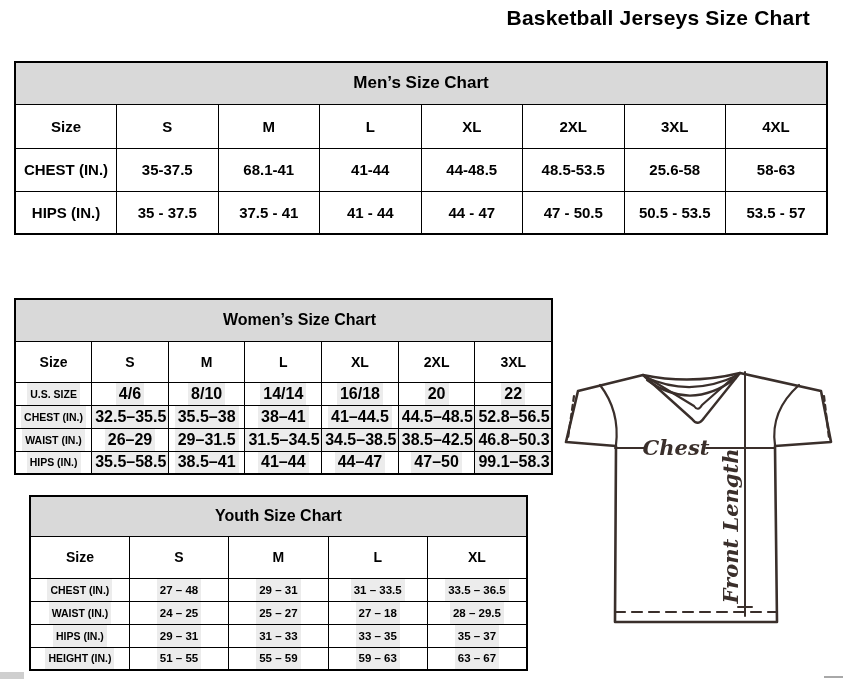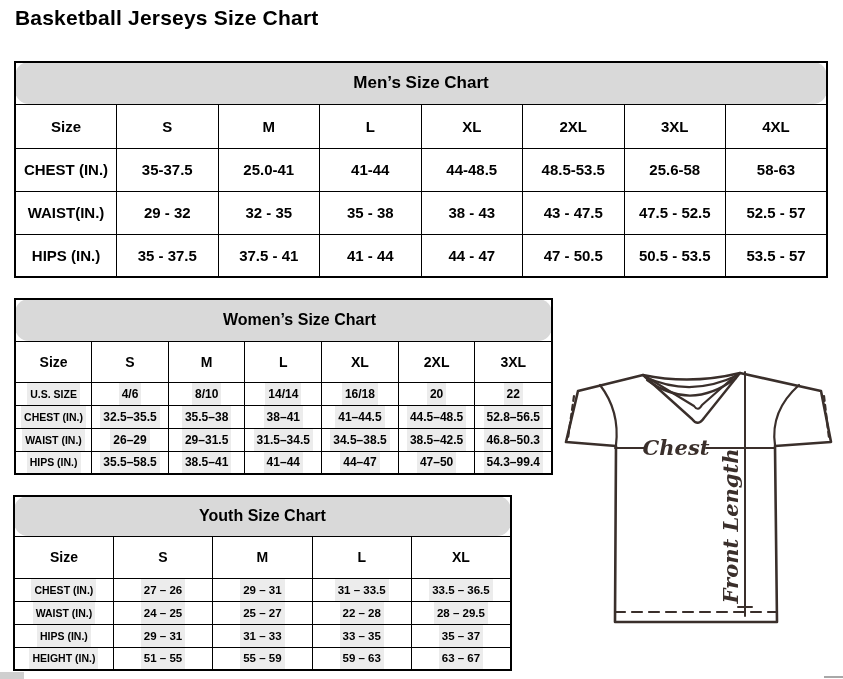--- a/index.html
+++ b/index.html
@@ -2,51 +2,51 @@
 <html style="--header_bg: #d9d9d9; --highlight: #ececec; --jersey_stroke: #3a2f2b; --border: #000000;"><head>
 <meta charset="utf-8">
 <style>
   * { margin:0; padding:0; box-sizing:border-box; }
   html,body { width:843px; height:679px; }
   body {
     position:relative; background:#ffffff; overflow:hidden;
     font-family:"Liberation Sans", sans-serif; color:#000;
   }
   .page-title {
-    position:absolute; top:6px; left:15px; width:810px; text-align:left;
+    position:absolute; top:6px; left:0; width:810px; text-align:right;
     font-size:21px; font-weight:bold; letter-spacing:0.2px;
   }
   table.sizechart {
     position:absolute; border-collapse:collapse; table-layout:fixed;
     background:#fff; border:2px solid #000;
   }
   table.sizechart td {
     border:1px solid #000; text-align:center; vertical-align:middle;
     font-weight:bold; overflow:hidden; white-space:nowrap;
   }
-  td.tbl-title { background:var(--header_bg,#d9d9d9); border-bottom:1px solid #000;border-radius:14px; }
+  td.tbl-title { background:var(--header_bg,#d9d9d9); border-bottom:1px solid #000; }
   .hl { background:var(--highlight,#ececec); padding:16px 3px; }
 
   
   #mens { left:14px; top:61px; width:814px; }
   #mens td:first-child { width:118px; }
   #mens .title-row td { height:42px; font-size:17px; }
   #mens .head-row td  { height:44px; font-size:15px; }
   #mens .data-row td  { height:43px; font-size:15px; }
 
   
   #womens { left:14px; top:298px; width:539px; }
   #womens td:first-child { width:88px; }
   #womens .title-row td { height:42px; font-size:16px;padding-left:32px; }
   #womens .head-row td  { height:41px; font-size:14px; }
-  #womens .data-row td  { height:23px; font-size:12px; }
+  #womens .data-row td  { height:23px; font-size:16px; }
   #womens .data-row td:first-child { font-size:10.5px; }
 
   
-  #youth { left:13px; top:495px; width:499px; }
+  #youth { left:29px; top:495px; width:499px; }
   #youth td:first-child { width:116px; }
   #youth .title-row td { height:40px; font-size:16px; }
   #youth .head-row td  { height:42px; font-size:14px; }
   #youth .data-row td  { height:23px; font-size:11.5px; }
   #youth .data-row td:first-child { font-size:10.5px; }
 
   
   .jersey-wrap { position:absolute; left:556px; top:356px; width:288px; height:278px;text-decoration:underline; }
   .jersey-wrap svg { display:block; width:288px; height:278px; }
   .measure-label {
@@ -75,36 +75,26 @@
         <td class="col-h">M</td>
         <td class="col-h">L</td>
         <td class="col-h">XL</td>
         <td class="col-h">2XL</td>
         <td class="col-h">3XL</td>
         <td class="col-h">4XL</td>
       </tr>
       <tr class="data-row">
         <td class="row-label">CHEST (IN.)</td>
         <td class="val">35-37.5</td>
-        <td class="val">25.0-41</td>
+        <td class="val">68.1-41</td>
         <td class="val">41-44</td>
         <td class="val">44-48.5</td>
         <td class="val">48.5-53.5</td>
         <td class="val">25.6-58</td>
         <td class="val">58-63</td>
-      </tr>
-      <tr class="data-row">
-        <td class="row-label">WAIST(IN.)</td>
-        <td class="val">29 - 32</td>
-        <td class="val">32 - 35</td>
-        <td class="val">35 - 38</td>
-        <td class="val">38 - 43</td>
-        <td class="val">43 - 47.5</td>
-        <td class="val">47.5 - 52.5</td>
-        <td class="val">52.5 - 57</td>
       </tr>
       <tr class="data-row">
         <td class="row-label">HIPS (IN.)</td>
         <td class="val">35 - 37.5</td>
         <td class="val">37.5 - 41</td>
         <td class="val">41 - 44</td>
         <td class="val">44 - 47</td>
         <td class="val">47 - 50.5</td>
         <td class="val">50.5 - 53.5</td>
         <td class="val">53.5 - 57</td>
@@ -153,49 +143,49 @@
         <td class="val"><span class="hl">38.5–42.5</span></td>
         <td class="val"><span class="hl">46.8–50.3</span></td>
       </tr>
       <tr class="data-row">
         <td class="row-label"><span class="hl">HIPS (IN.)</span></td>
         <td class="val"><span class="hl">35.5–58.5</span></td>
         <td class="val"><span class="hl">38.5–41</span></td>
         <td class="val"><span class="hl">41–44</span></td>
         <td class="val"><span class="hl">44–47</span></td>
         <td class="val"><span class="hl">47–50</span></td>
-        <td class="val"><span class="hl">54.3–99.4</span></td>
+        <td class="val"><span class="hl">99.1–58.3</span></td>
       </tr>
     </tbody>
   </table>
 
 <table id="youth" class="sizechart">
     <tbody>
       <tr class="title-row">
         <td class="tbl-title" colspan="5">Youth Size Chart</td>
       </tr>
       <tr class="head-row">
         <td class="col-h">Size</td>
         <td class="col-h">S</td>
         <td class="col-h">M</td>
         <td class="col-h">L</td>
         <td class="col-h">XL</td>
       </tr>
       <tr class="data-row">
         <td class="row-label"><span class="hl">CHEST (IN.)</span></td>
-        <td class="val"><span class="hl">27 – 26</span></td>
+        <td class="val"><span class="hl">27 – 48</span></td>
         <td class="val"><span class="hl">29 – 31</span></td>
         <td class="val"><span class="hl">31 – 33.5</span></td>
         <td class="val"><span class="hl">33.5 – 36.5</span></td>
       </tr>
       <tr class="data-row">
         <td class="row-label"><span class="hl">WAIST (IN.)</span></td>
         <td class="val"><span class="hl">24 – 25</span></td>
         <td class="val"><span class="hl">25 – 27</span></td>
-        <td class="val"><span class="hl">22 – 28</span></td>
+        <td class="val"><span class="hl">27 – 18</span></td>
         <td class="val"><span class="hl">28 – 29.5</span></td>
       </tr>
       <tr class="data-row">
         <td class="row-label"><span class="hl">HIPS (IN.)</span></td>
         <td class="val"><span class="hl">29 – 31</span></td>
         <td class="val"><span class="hl">31 – 33</span></td>
         <td class="val"><span class="hl">33 – 35</span></td>
         <td class="val"><span class="hl">35 – 37</span></td>
       </tr>
       <tr class="data-row">

